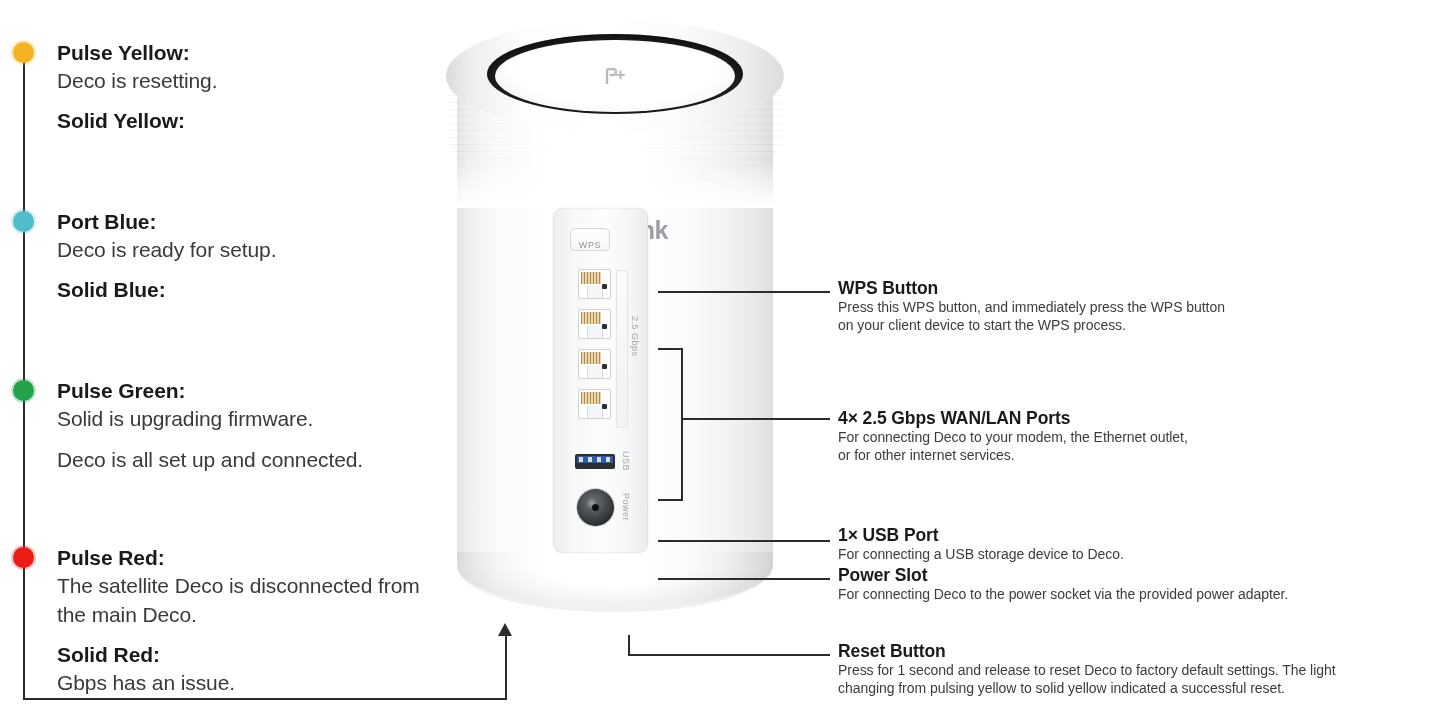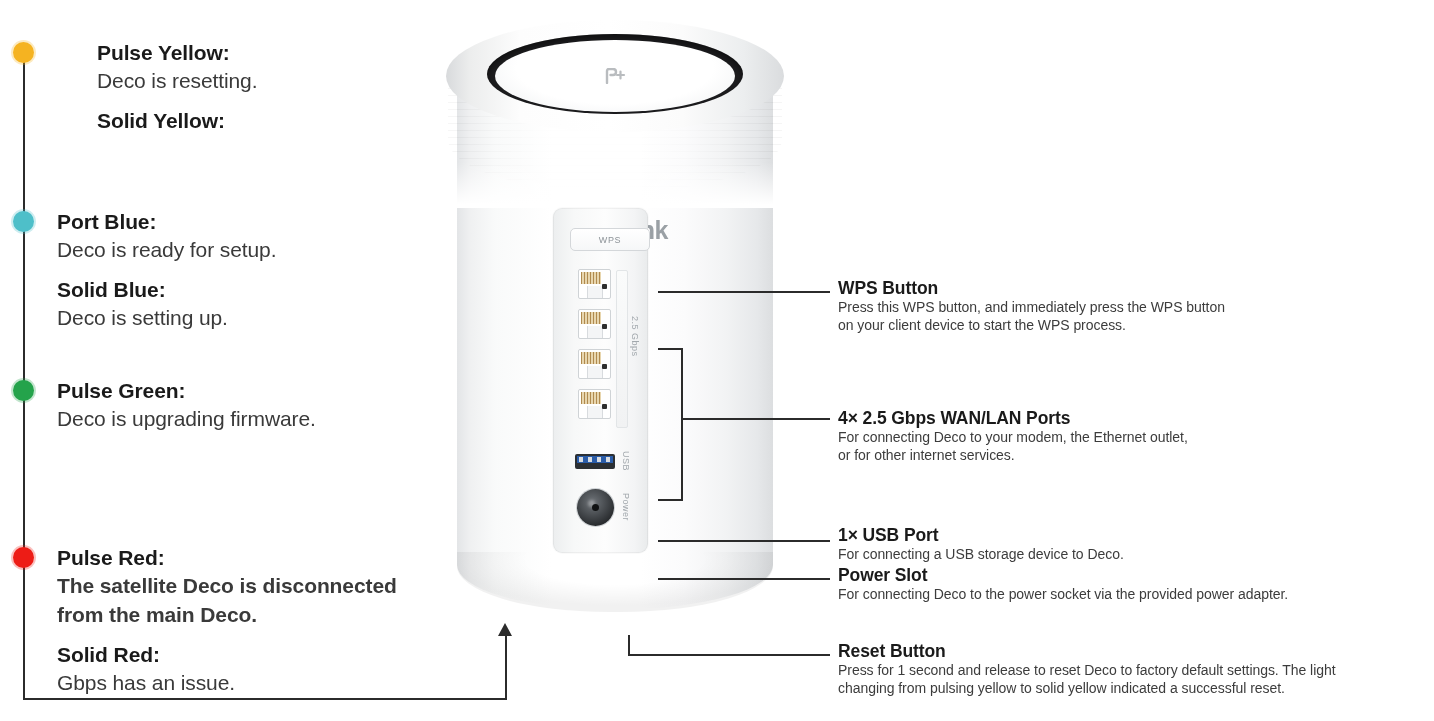--- a/index.html
+++ b/index.html
@@ -103,25 +103,25 @@
   .tp-mark { display:inline-block; vertical-align: -3px; margin-right: 4px; }
 
   
   .panel {
     position: absolute; left: 123px; top: 196px; width: 95px; height: 345px;
     background: linear-gradient(to right, #eceeef 0%, #f7f8f8 22%, #fdfdfd 55%, #f3f4f5 86%, #e9ebec 100%);
     border-radius: 9px;
     box-shadow: inset 0 0 0 1px rgba(0,0,0,.045), 0 0 0 1px rgba(0,0,0,.02);
   }
   .wps-btn {
-    position: absolute; left: 17px; top: 20px; width: 80px; height: 23px;
+    position: absolute; left: 17px; top: 20px; width: 40px; height: 23px;
     border: 1px solid #d4d7da; border-radius: 5px;
     background: linear-gradient(to bottom,#ffffff,#f6f7f8);
     color: #8d9398; font-size: 9px; letter-spacing: 0.6px;
-    display: flex; align-items: center; justify-content: center;
+    display: flex; align-items: flex-end; justify-content: center;
   }
   .eth {
     position: absolute; left: 25px; width: 33px; height: 30px;
     background: #ffffff; border: 1px solid #cfd3d6; border-radius: 2px;
     overflow: hidden;
   }
   .eth::before{ 
     content:""; position:absolute; left:2px; top:2px; width:20px; height:12px;
     background: repeating-linear-gradient(to right,
       #b08a4e 0px,#b08a4e 1px,#e8d6ae 1px,#e8d6ae 3px);
@@ -192,53 +192,53 @@
 
 <div id="stage">
 
   <div id="led-legend">
 
     <div class="timeline-spine"></div>
     <div class="timeline-foot"></div>
 
     <div class="led-group" style="top:40px;">
       <div class="led-dot" style="top:2px;background:#F5B321;box-shadow:0 0 0 2px rgba(245,179,33,.28);"></div>
-      <div class="led-text" style="top:-1px;margin-left:40px;">
+      <div class="led-text" style="top:-1px;">
         <div class="led-title">Pulse Yellow:</div>
         <div class="led-desc">Deco is resetting.</div>
         <div class="led-gap"></div>
         <div class="led-title">Solid Yellow:</div>
       </div>
     </div>
 
     <div class="led-group" style="top:209px;">
       <div class="led-dot" style="top:2px;background:#4EBFC9;box-shadow:0 0 0 2px rgba(78,191,201,.28);"></div>
       <div class="led-text" style="top:-1px;">
         <div class="led-title">Port Blue:</div>
         <div class="led-desc">Deco is ready for setup.</div>
         <div class="led-gap"></div>
         <div class="led-title">Solid Blue:</div>
-        <div class="led-desc">Deco is setting up.</div>
       </div>
     </div>
 
     <div class="led-group" style="top:378px;">
       <div class="led-dot" style="top:2px;background:#24A34B;box-shadow:0 0 0 2px rgba(36,163,75,.28);"></div>
       <div class="led-text" style="top:-1px;">
         <div class="led-title">Pulse Green:</div>
-        <div class="led-desc">Deco is upgrading firmware.</div>
+        <div class="led-desc">Solid is upgrading firmware.</div>
         <div class="led-gap"></div>
+        <div class="led-desc">Deco is all set up and connected.</div>
       </div>
     </div>
 
     <div class="led-group" style="top:545px;">
       <div class="led-dot" style="top:2px;background:#ED1C16;box-shadow:0 0 0 2px rgba(237,28,22,.28);"></div>
       <div class="led-text" style="top:-1px;">
         <div class="led-title">Pulse Red:</div>
-        <div class="led-desc" style="width:370px;font-weight:bold;">The satellite Deco is disconnected from the main Deco.</div>
+        <div class="led-desc" style="width:370px;">The satellite Deco is disconnected from the main Deco.</div>
         <div class="led-gap"></div>
         <div class="led-title">Solid Red:</div>
         <div class="led-desc">Gbps has an issue.</div>
       </div>
     </div>
   </div>
 
   <div class="lead lead-v" style="left:505px;top:635px;height:65px;"></div>
   <div class="arrow-up" style="left:498px;top:623px;"></div>
 

